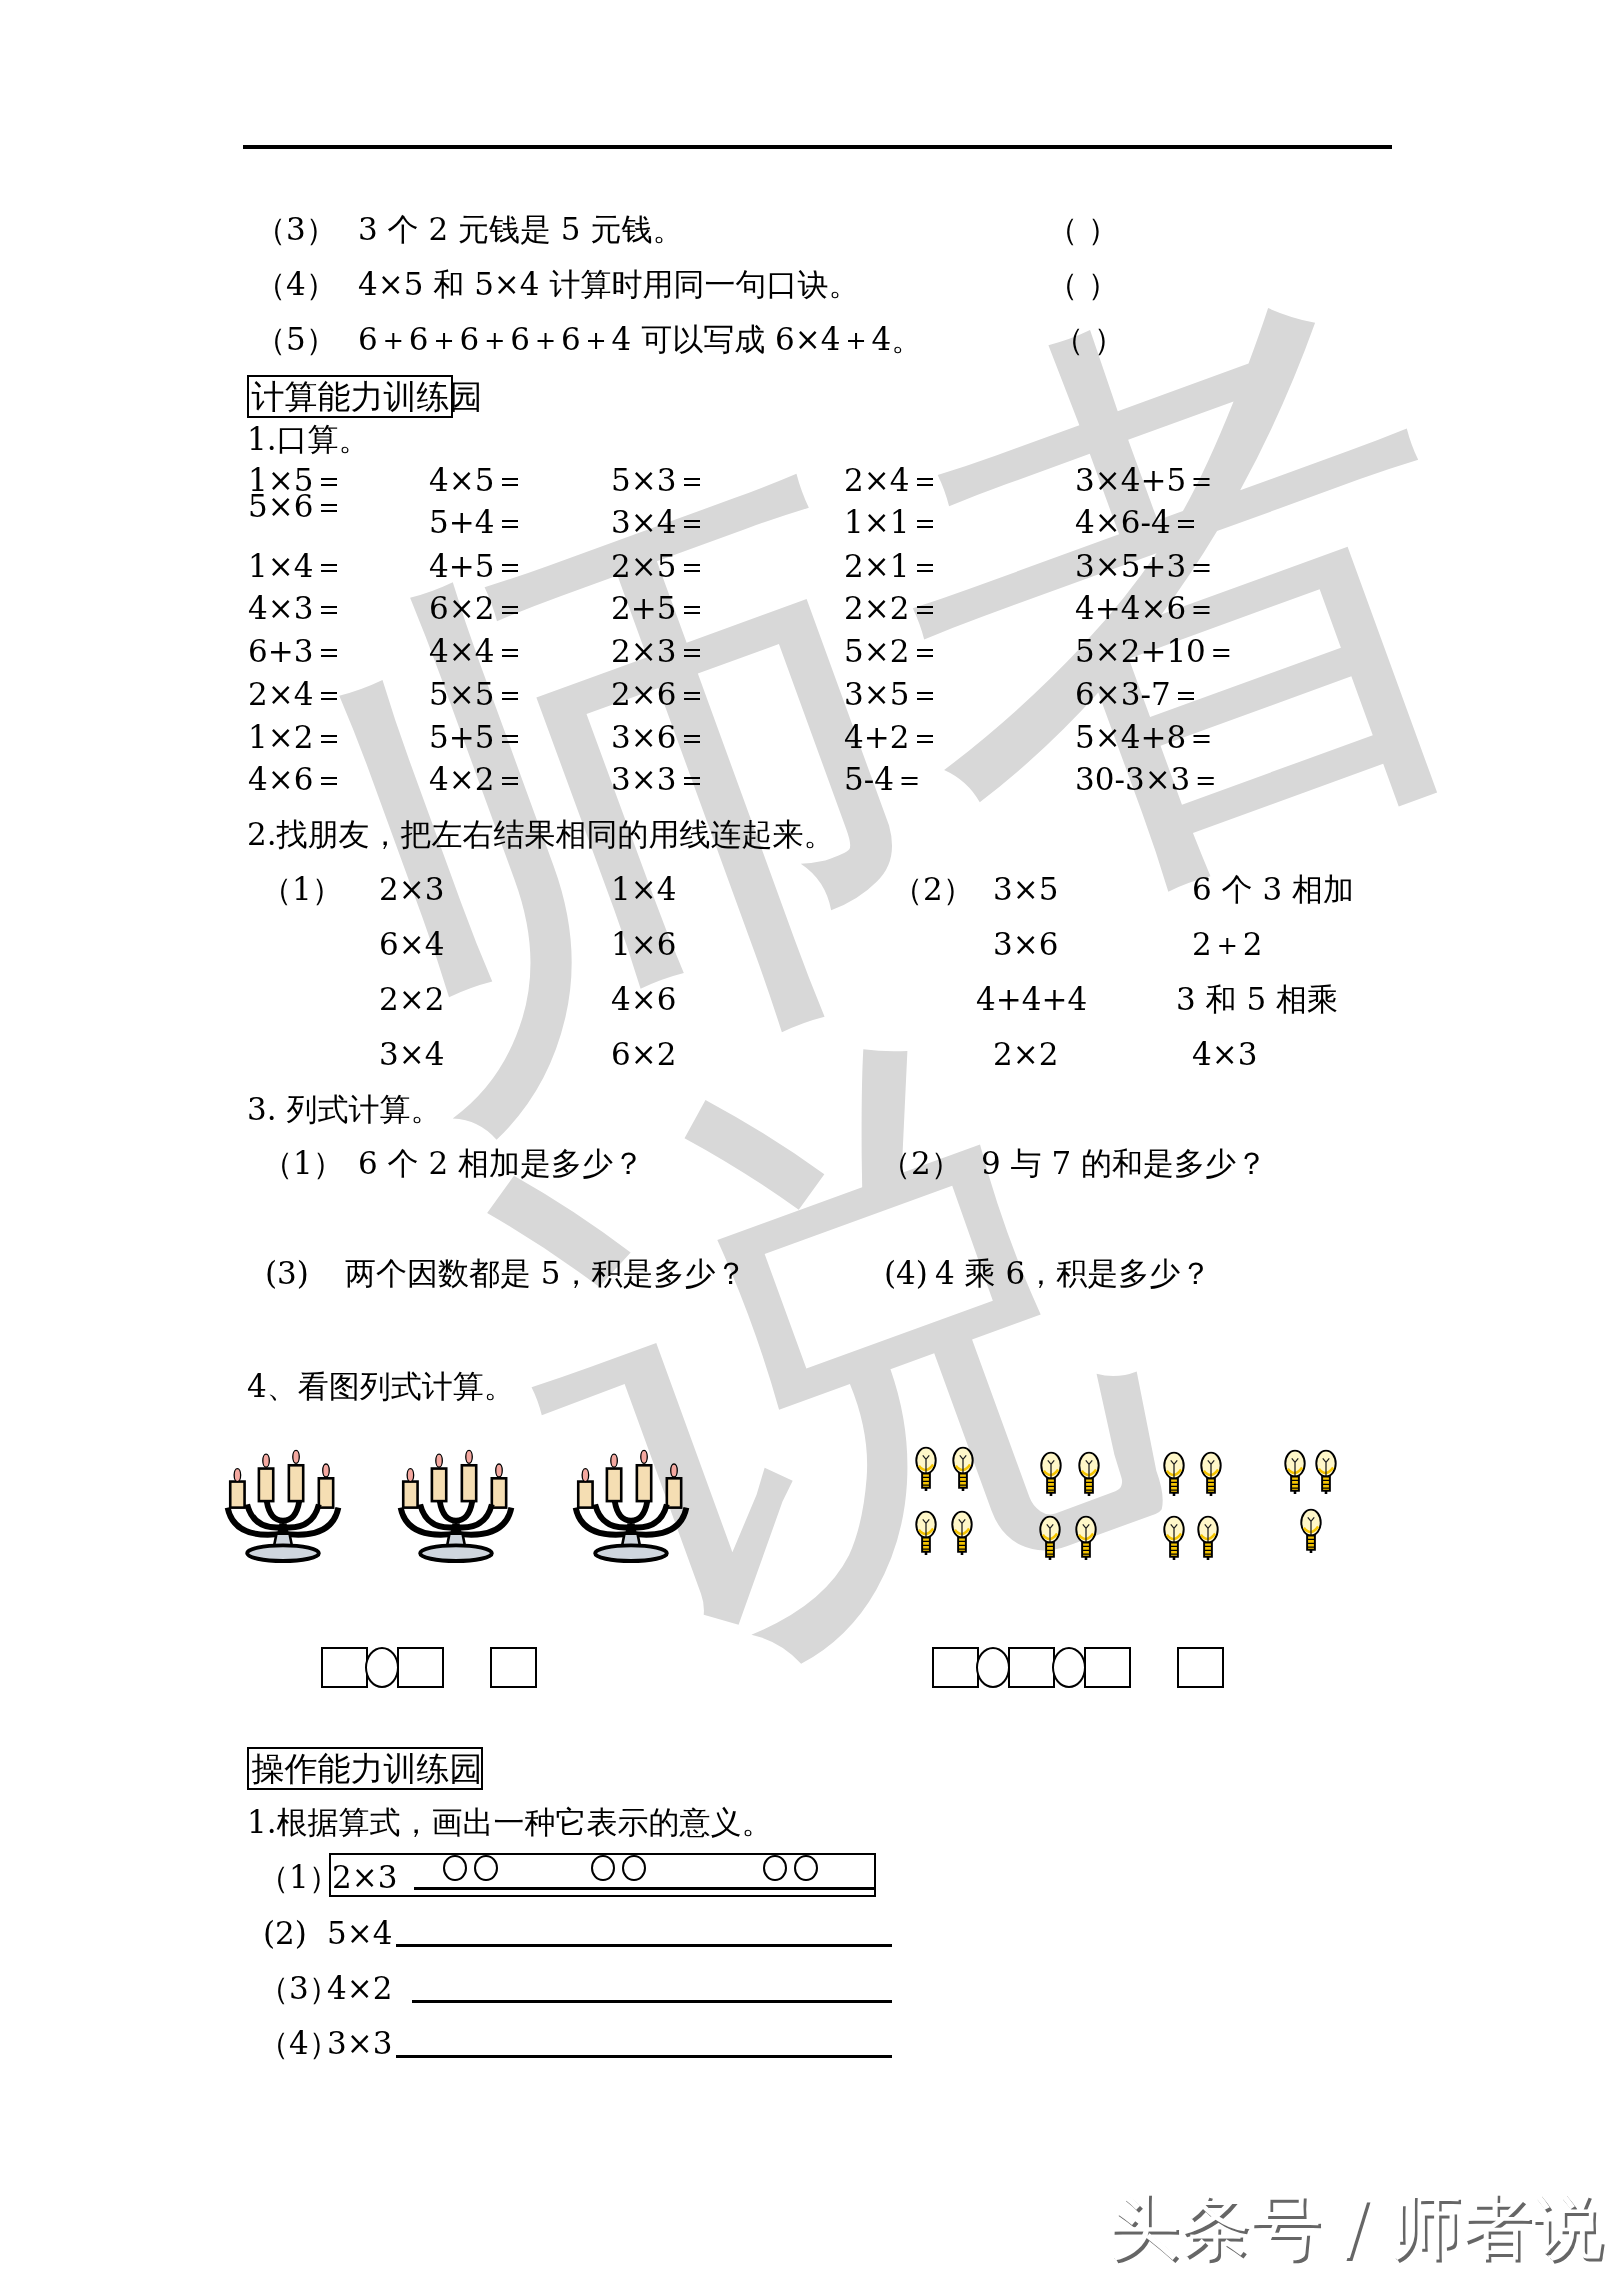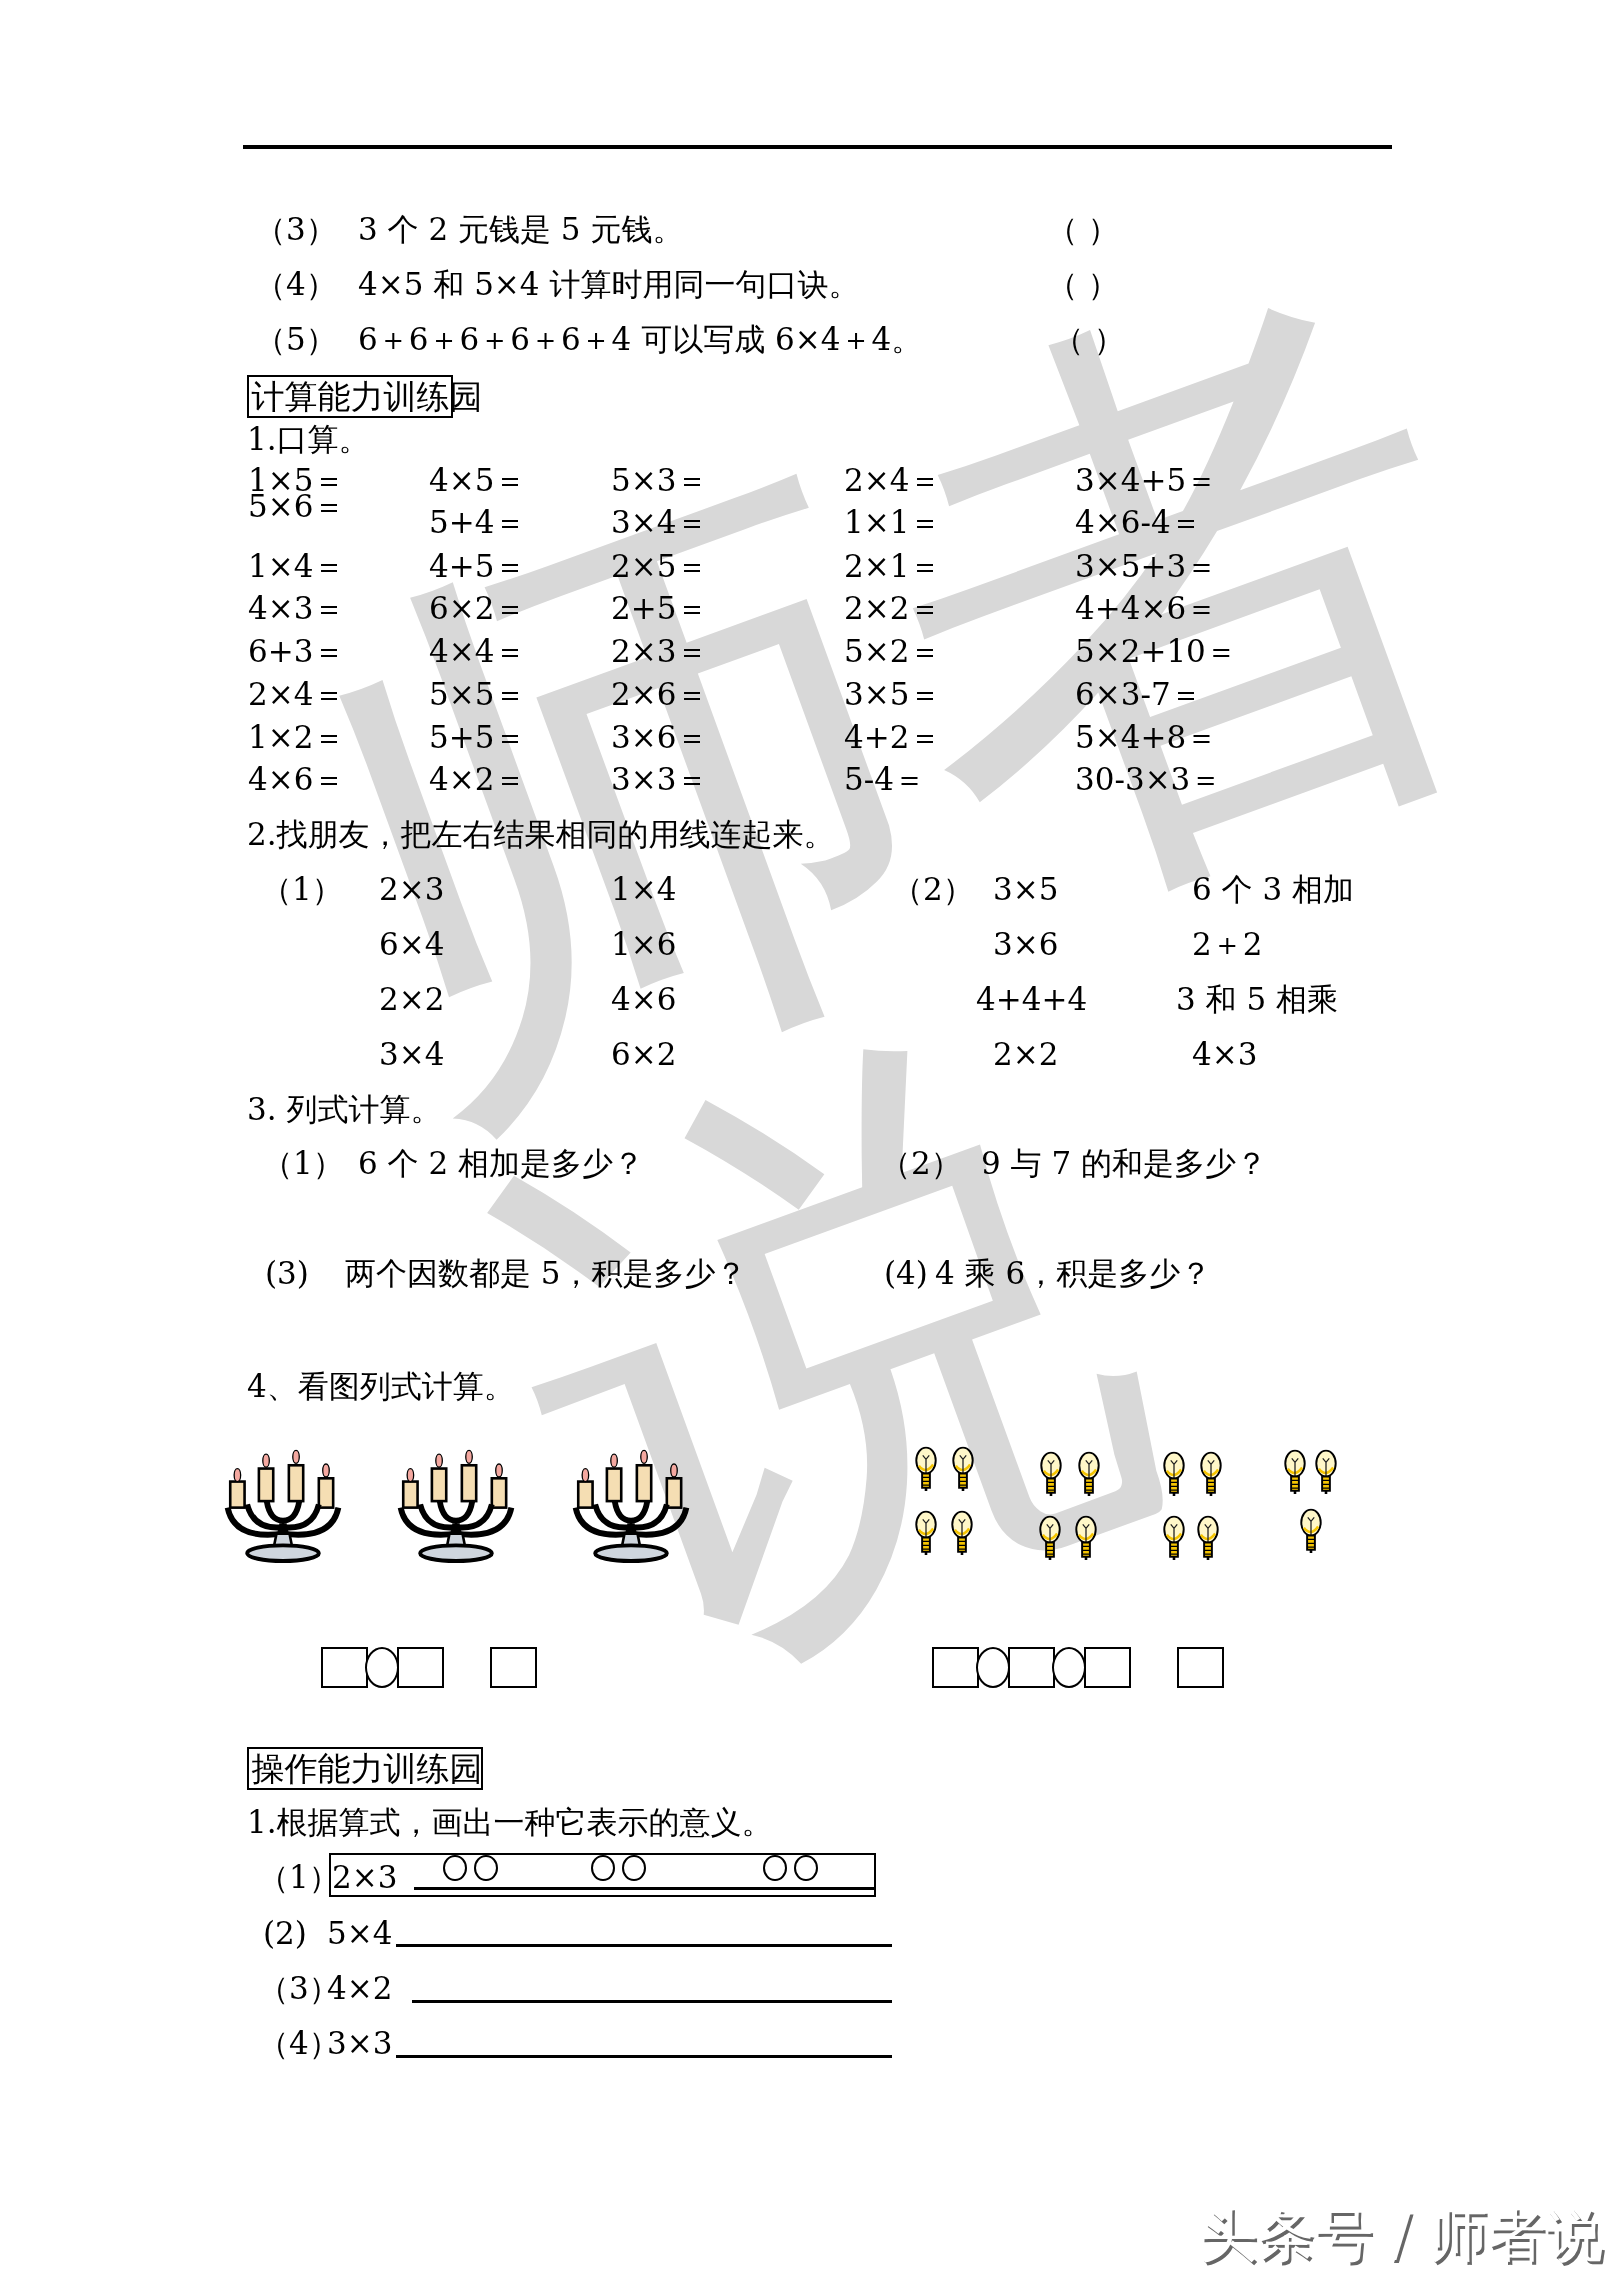--- a/index.html
+++ b/index.html
@@ -10,21 +10,21 @@
   .rule { position:absolute; left:243px; top:145px; width:1149px; height:3.9px; background:#000; }
   .section-box { position:absolute; border:2px solid #000; padding:1.3px 2.6px; font-size:33px; line-height:37px; box-sizing:border-box; }
   .box { display:inline-block; width:47px; height:41px; border:2.6px solid #000; box-sizing:border-box; vertical-align:top; background:#fff; }
   .circle { display:inline-block; width:34px; height:41px; border:2.6px solid #000; border-radius:50%; box-sizing:border-box; vertical-align:top; margin:0 -2.6px; background:#fff; }
   .gap { display:inline-block; width:46px; }
   .line { position:absolute; height:3.3px; background:#000; }
   .oval { display:inline-block; width:23.6px; height:26px; border:2.6px solid #000; border-radius:50%; box-sizing:border-box; margin-right:7.9px; }
   .ovalgroup { position:absolute; }
   .watermark { position:absolute; left:249px; top:621px; font-size:589px; line-height:589px; color:#d8d8d8;
                transform:rotate(-20deg); transform-origin:left top; font-family:"DejaVu Sans",sans-serif; z-index:0; }
-  .brand { position:absolute; right:19.6px; bottom:19.6px; font-size:58px; color:#fff;
+  .brand { position:absolute; right:19.6px; bottom:19.6px; font-size:71px; color:#fff;
            text-shadow:2.6px 2.6px 0 #666; font-family:"DejaVu Sans",sans-serif; z-index:0;text-align:center; }
   .content { position:relative; z-index:1; }
   .cand { position:absolute; width:124px; height:114px; }
   .bulb { position:absolute; width:22px; height:46px; }
 </style>
 </head>
 <body>
 
 <div class="watermark">师者说</div>
 <div class="brand">头条号 / 师者说</div>

